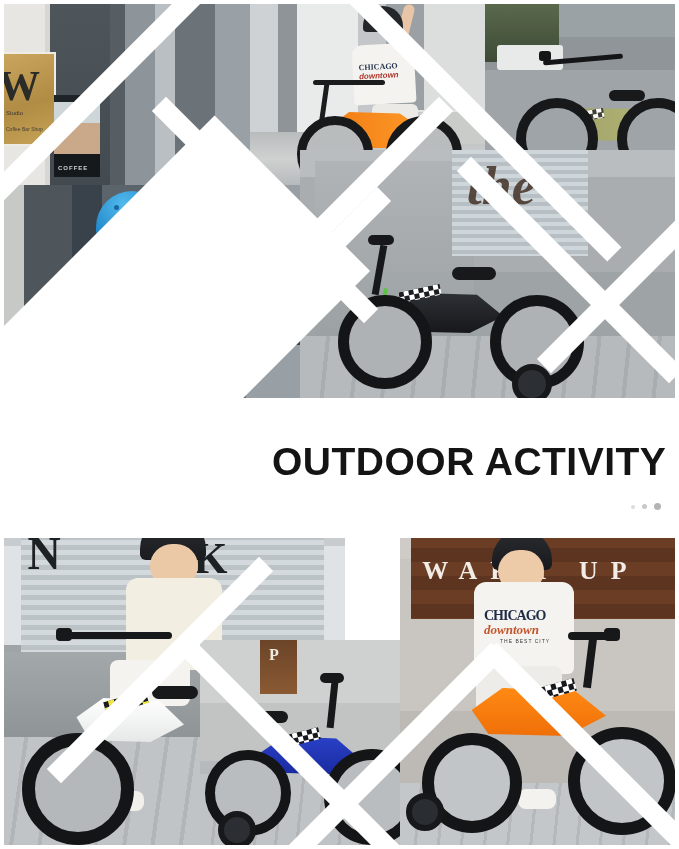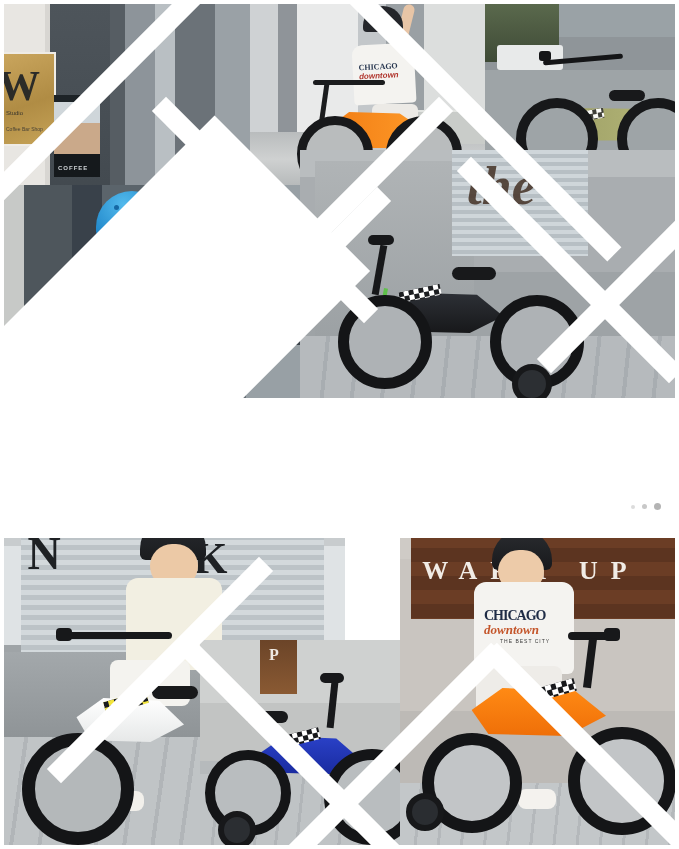--- a/index.html
+++ b/index.html
@@ -519,20 +519,21 @@
   <div class="stripe stripe-u" style="left:600px;top:600px;width:20px;height:340px;"></div>
 
   <div class="white-edge" style="left:0;top:0;width:679px;height:4px;"></div>
   <div class="white-edge" style="left:0;top:0;width:4px;height:849px;"></div>
   <div class="white-edge" style="right:0;top:0;width:4px;height:849px;"></div>
   <div class="white-edge" style="left:0;bottom:0;width:679px;height:4px;"></div>
 
   <div id="band"></div>
   <div id="band-notch"></div>
 
+  <h1 id="title">OUTDOOR ACTIVITY</h1>
 
   <div id="dots">
     <span class="dot d1"></span>
     <span class="dot d2"></span>
     <span class="dot d3"></span>
   </div>
 
 </div>
 
 </body></html>

